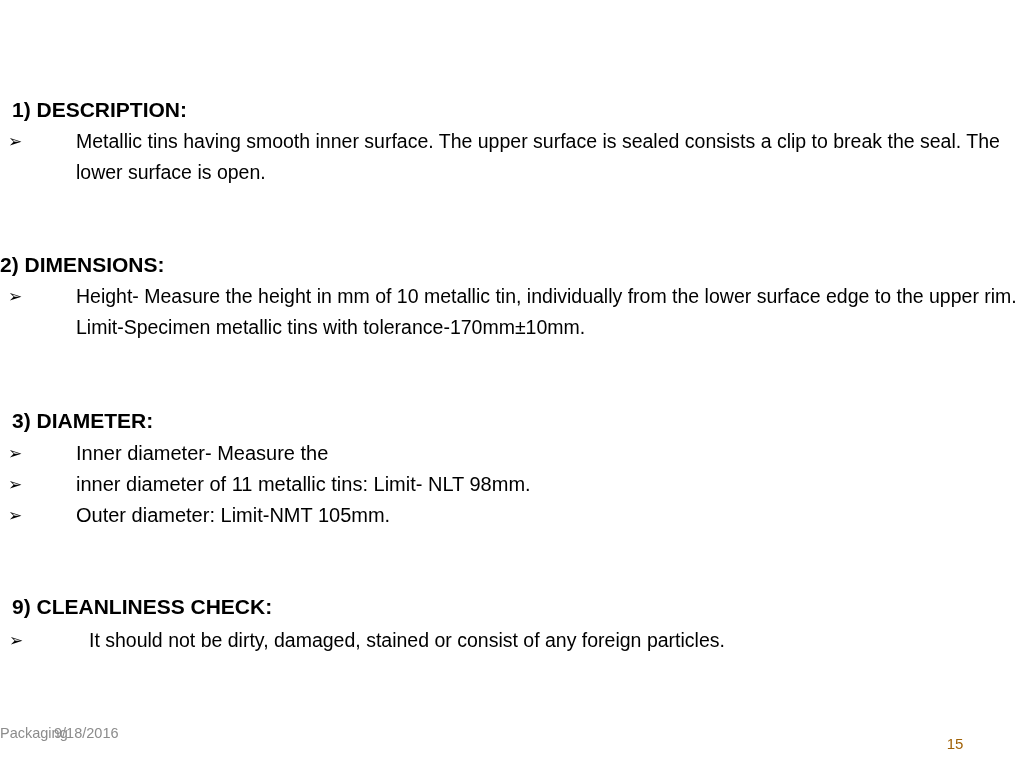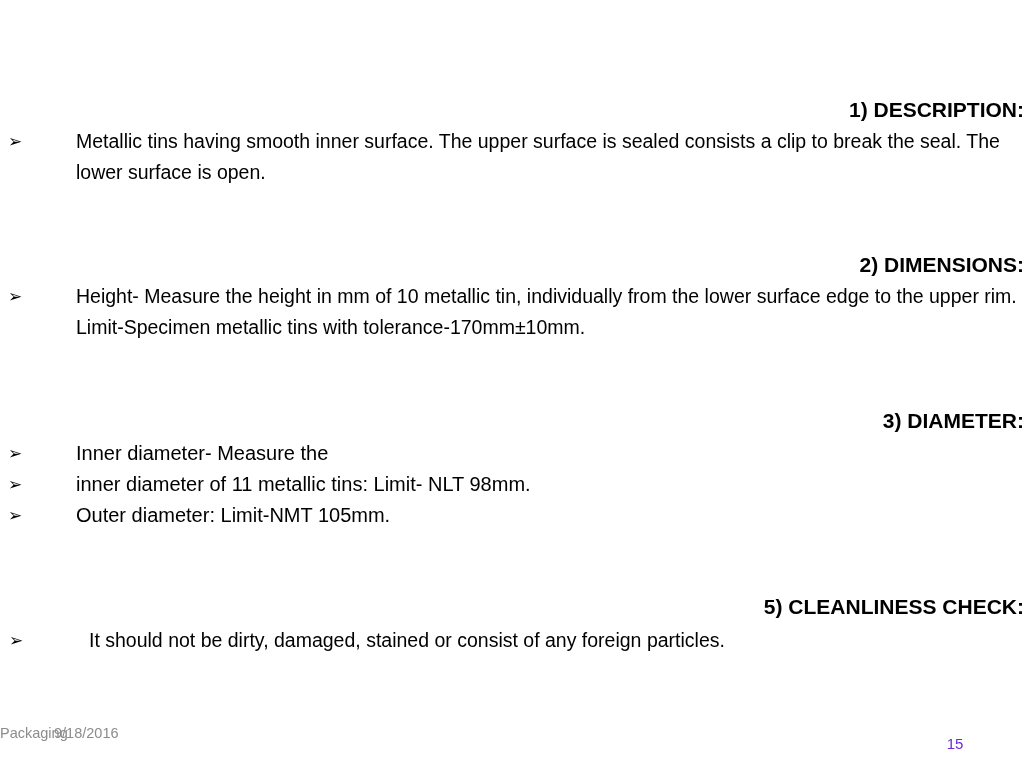--- a/index.html
+++ b/index.html
@@ -50,21 +50,20 @@
     position: absolute;
     width: 1024px;
   }
 
   .section-heading {
     font-size: 21px;
     font-weight: bold;
     line-height: 1.15;
     color: #000000;
     white-space: pre;
-    text-align: right;
   }
 
   .bullet-list {
     list-style: none;
     margin: 0;
     padding: 0;
   }
 
   .bullet {
     position: relative;
@@ -92,21 +91,21 @@
   }
 
   
   #sec-1 { left: 0; top: 98px; }
   #sec-1 .section-heading { margin-left: 12px; }
   #sec-1 .bullet-list { margin-top: 4px; }
   #sec-1 .bullet { padding-left: 40px; width: 975px; }
 
   
   #sec-2 { left: 0; top: 253px; }
-  #sec-2 .section-heading { margin-left: 7px; }
+  #sec-2 .section-heading { }
   #sec-2 .bullet-list { margin-top: 4px; }
   #sec-2 .bullet { padding-left: 40px; width: 985px; }
 
   
   #sec-3 { left: 0; top: 409px; }
   #sec-3 .section-heading { margin-left: 12px; }
   #sec-3 .bullet-list { margin-top: 5px; }
   #sec-3 .bullet { padding-left: 40px; font-size: 20px; line-height: 31px; }
   #sec-3 .bullet .marker { line-height: 31px; }
 
@@ -142,21 +141,21 @@
     font-size: 14.5px;
     color: #8c8c8c;
   }
   .footer-page {
     position: absolute;
     left: 930px;
     top: 15px;
     width: 50px;
     text-align: center;
     font-size: 15px;
-    color: #6d28d9;
+    color: #a16207;
   }
 </style>
 </head>
 <body>
 
 <div class="slide">
 
 
   <div class="content">
 
@@ -192,21 +191,21 @@
           <span class="btext">inner diameter of 11 metallic tins: Limit- NLT 98mm.</span>
         </li>
         <li class="bullet">
           <span class="marker">➢</span>
           <span class="btext">Outer diameter: Limit-NMT 105mm.</span>
         </li>
       </ul>
     </div>
 
     <div class="section" id="sec-4">
-      <div class="section-heading">5) CLEANLINESS CHECK:</div>
+      <div class="section-heading">9) CLEANLINESS CHECK:</div>
       <ul class="bullet-list">
         <li class="bullet">
           <span class="marker">➢</span>
           <span class="btext">It should not be dirty, damaged, stained or consist of any foreign particles.</span>
         </li>
       </ul>
     </div>
 
   </div>
 

